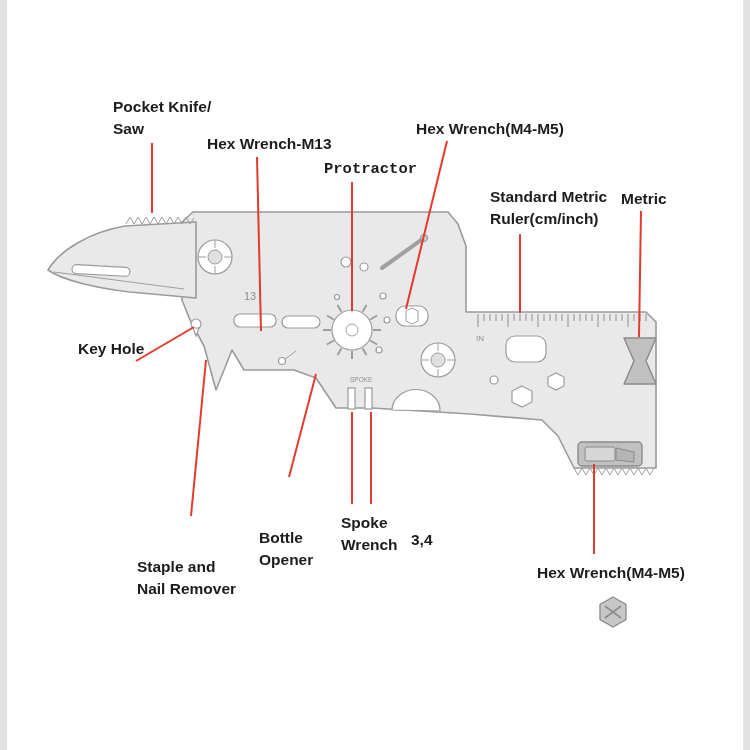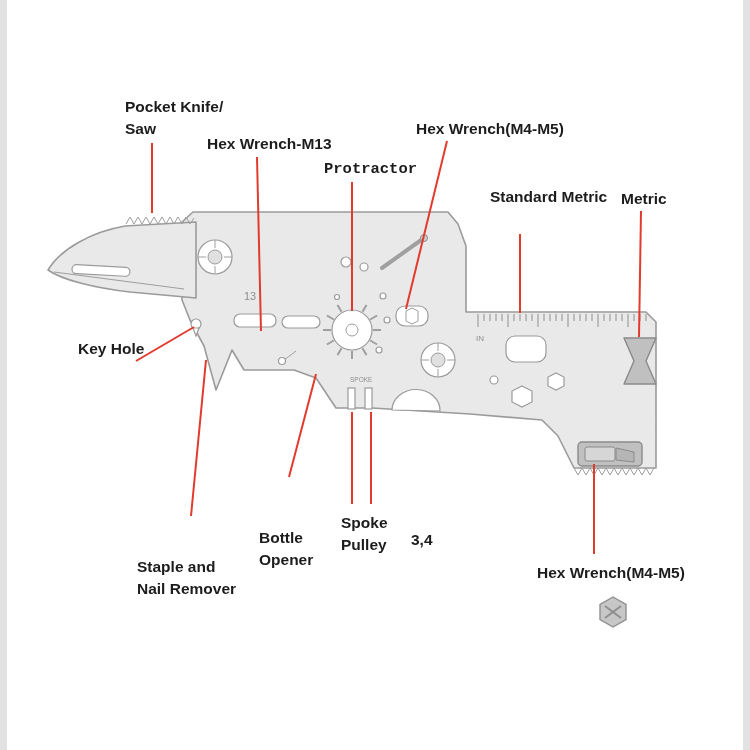--- a/index.html
+++ b/index.html
@@ -193,39 +193,40 @@
       <line class="leader" x1="641" y1="211" x2="639" y2="337"></line>
       <line class="leader" x1="136" y1="361" x2="194" y2="327"></line>
       <line class="leader" x1="191" y1="516" x2="206" y2="360"></line>
       <line class="leader" x1="289" y1="477" x2="316" y2="374"></line>
       <line class="leader" x1="352" y1="504" x2="352" y2="412"></line>
       <line class="leader" x1="371" y1="504" x2="371" y2="412"></line>
       <line class="leader" x1="594" y1="554" x2="594" y2="464"></line>
     </g>
   </svg>
 
-  <div class="label" style="left:125px;top:96px;">
+  <div class="label" style="left:113px;top:96px;">
     <span>Pocket Knife/</span>
     <span>Saw</span>
   </div>
 
   <div class="label" style="left:207px;top:133px;">
     <span>Hex Wrench-M13</span>
   </div>
 
   <div class="label" style="left:324px;top:158px;font-family:Liberation Mono, monospace;">
     <span>Protractor</span>
   </div>
 
   <div class="label" style="left:416px;top:118px;">
     <span>Hex Wrench(M4-M5)</span>
   </div>
 
   <div class="label" style="left:490px;top:186px;">
     <span>Standard Metric</span>
+    <span>Ruler(cm/inch)</span>
   </div>
 
   <div class="label" style="left:621px;top:188px;">
     <span>Metric</span>
   </div>
 
   <div class="label" style="left:78px;top:338px;">
     <span>Key Hole</span>
   </div>
 
@@ -234,21 +235,21 @@
     <span>Nail Remover</span>
   </div>
 
   <div class="label" style="left:259px;top:483px;margin-top:44px;">
     <span>Bottle</span>
     <span>Opener</span>
   </div>
 
   <div class="label" style="left:341px;top:512px;">
     <span>Spoke</span>
-    <span>Pulley</span>
+    <span>Wrench</span>
   </div>
 
   <div class="label" style="left:411px;top:529px;">
     <span>3,4</span>
   </div>
 
   <div class="label" style="left:537px;top:562px;">
     <span>Hex Wrench(M4-M5)</span>
   </div>
 

